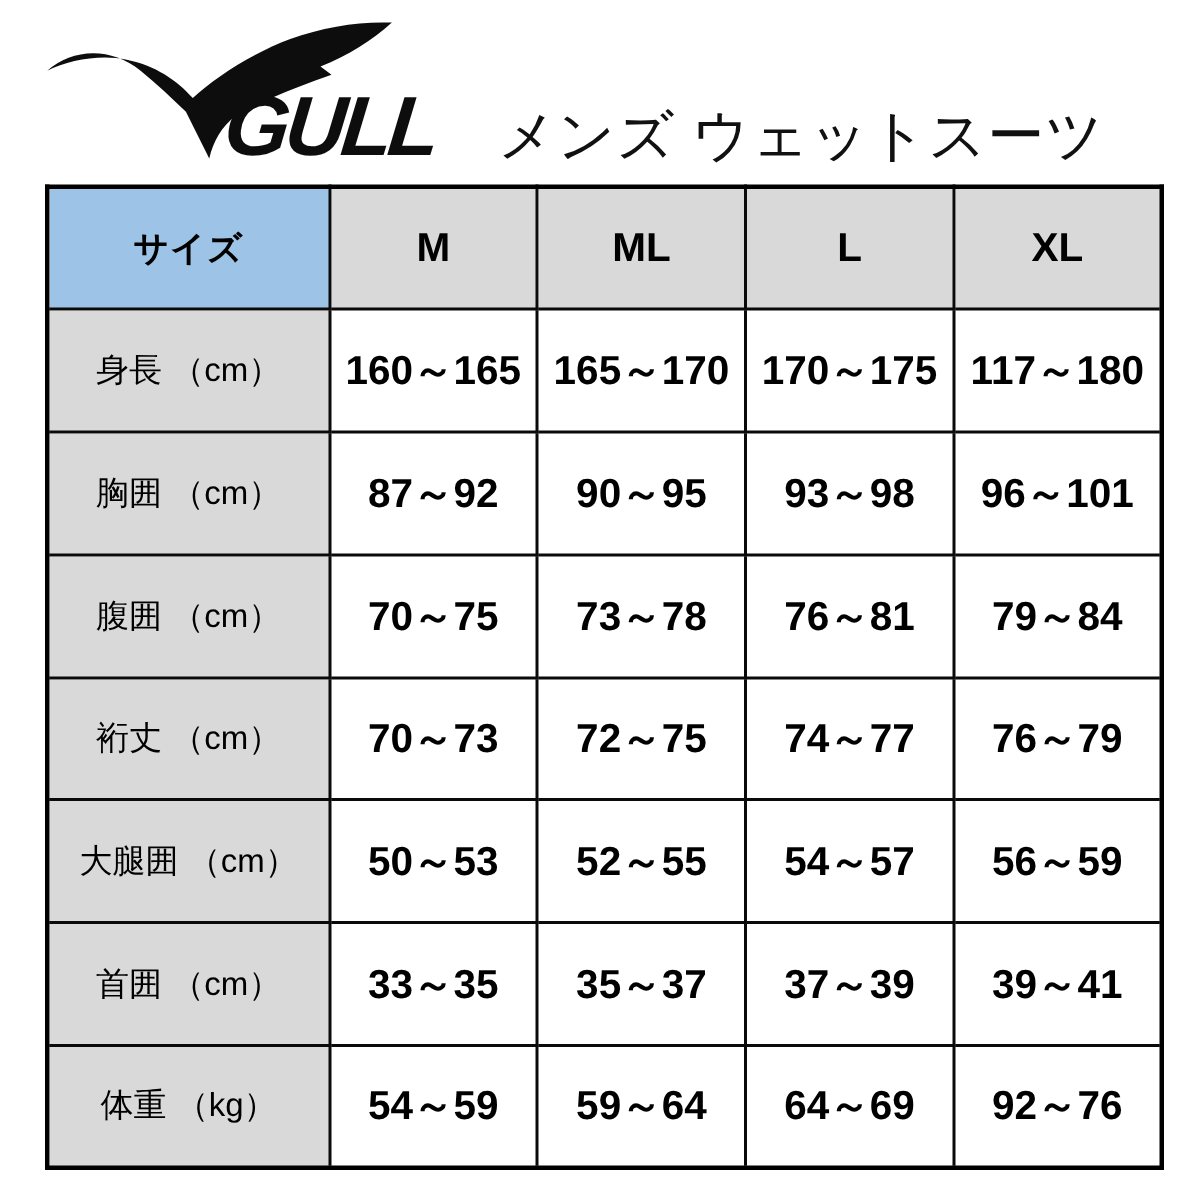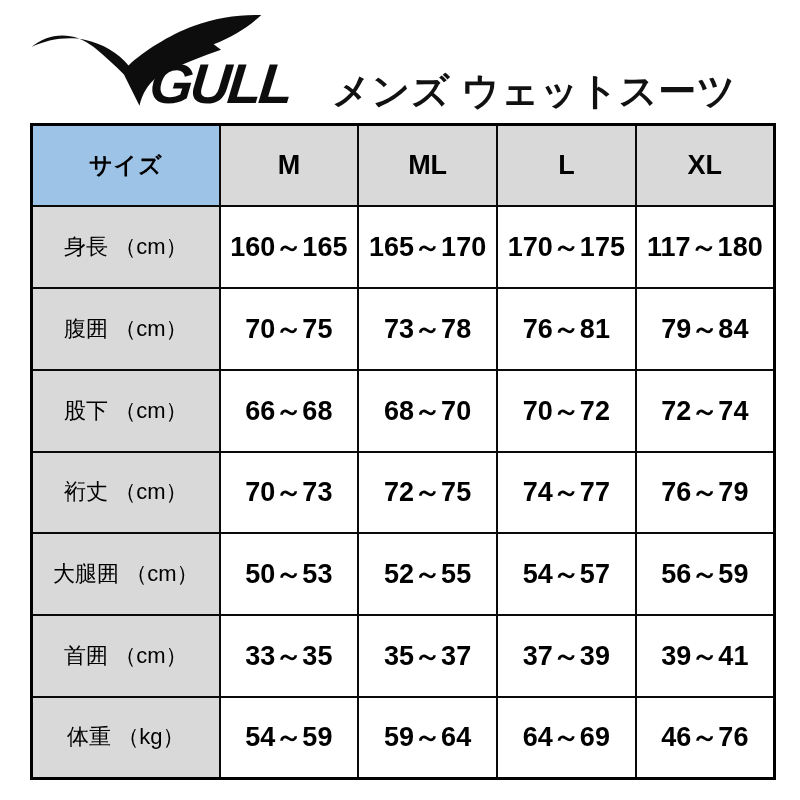--- a/index.html
+++ b/index.html
@@ -21,21 +21,21 @@
     font-size:56px;line-height:1;
     font-weight:bold;font-style:italic;
     letter-spacing:-3px;
     transform:skewX(-6deg);
     color:#0d0d0d;
   }
   .page-title{
     position:absolute;left:332px;top:71px;
     margin:0;
     font-size:38px;line-height:1.1;
-    font-weight:bold;
+    font-weight:normal;
     letter-spacing:0.5px;
     color:#111;
     white-space:nowrap;
   }
   
   table.size-table{
     position:absolute;left:30px;top:123px;
     width:743px;height:657px;
     border-collapse:collapse;
     table-layout:fixed;
@@ -116,32 +116,32 @@
       <th class="colhead">XL</th>
     </tr>
     <tr>
       <th class="rowlabel">身長 （cm）</th>
       <td class="val">160～165</td>
       <td class="val">165～170</td>
       <td class="val">170～175</td>
       <td class="val">117～180</td>
     </tr>
     <tr>
+      <th class="rowlabel">胸囲 （cm）</th>
+      <td class="val">87～92</td>
+      <td class="val">90～95</td>
+      <td class="val">93～98</td>
+      <td class="val">96～101</td>
+    </tr>
+    <tr>
       <th class="rowlabel">腹囲 （cm）</th>
       <td class="val">70～75</td>
       <td class="val">73～78</td>
       <td class="val">76～81</td>
       <td class="val">79～84</td>
-    </tr>
-    <tr>
-      <th class="rowlabel">股下 （cm）</th>
-      <td class="val">66～68</td>
-      <td class="val">68～70</td>
-      <td class="val">70～72</td>
-      <td class="val">72～74</td>
     </tr>
     <tr>
       <th class="rowlabel">裄丈 （cm）</th>
       <td class="val">70～73</td>
       <td class="val">72～75</td>
       <td class="val">74～77</td>
       <td class="val">76～79</td>
     </tr>
     <tr>
       <th class="rowlabel">大腿囲 （cm）</th>
@@ -155,18 +155,18 @@
       <td class="val">33～35</td>
       <td class="val">35～37</td>
       <td class="val">37～39</td>
       <td class="val">39～41</td>
     </tr>
     <tr>
       <th class="rowlabel">体重 （kg）</th>
       <td class="val">54～59</td>
       <td class="val">59～64</td>
       <td class="val">64～69</td>
-      <td class="val">46～76</td>
+      <td class="val">92～76</td>
     </tr>
   </tbody>
     </table>
 
 </div>
 
 </body></html>

